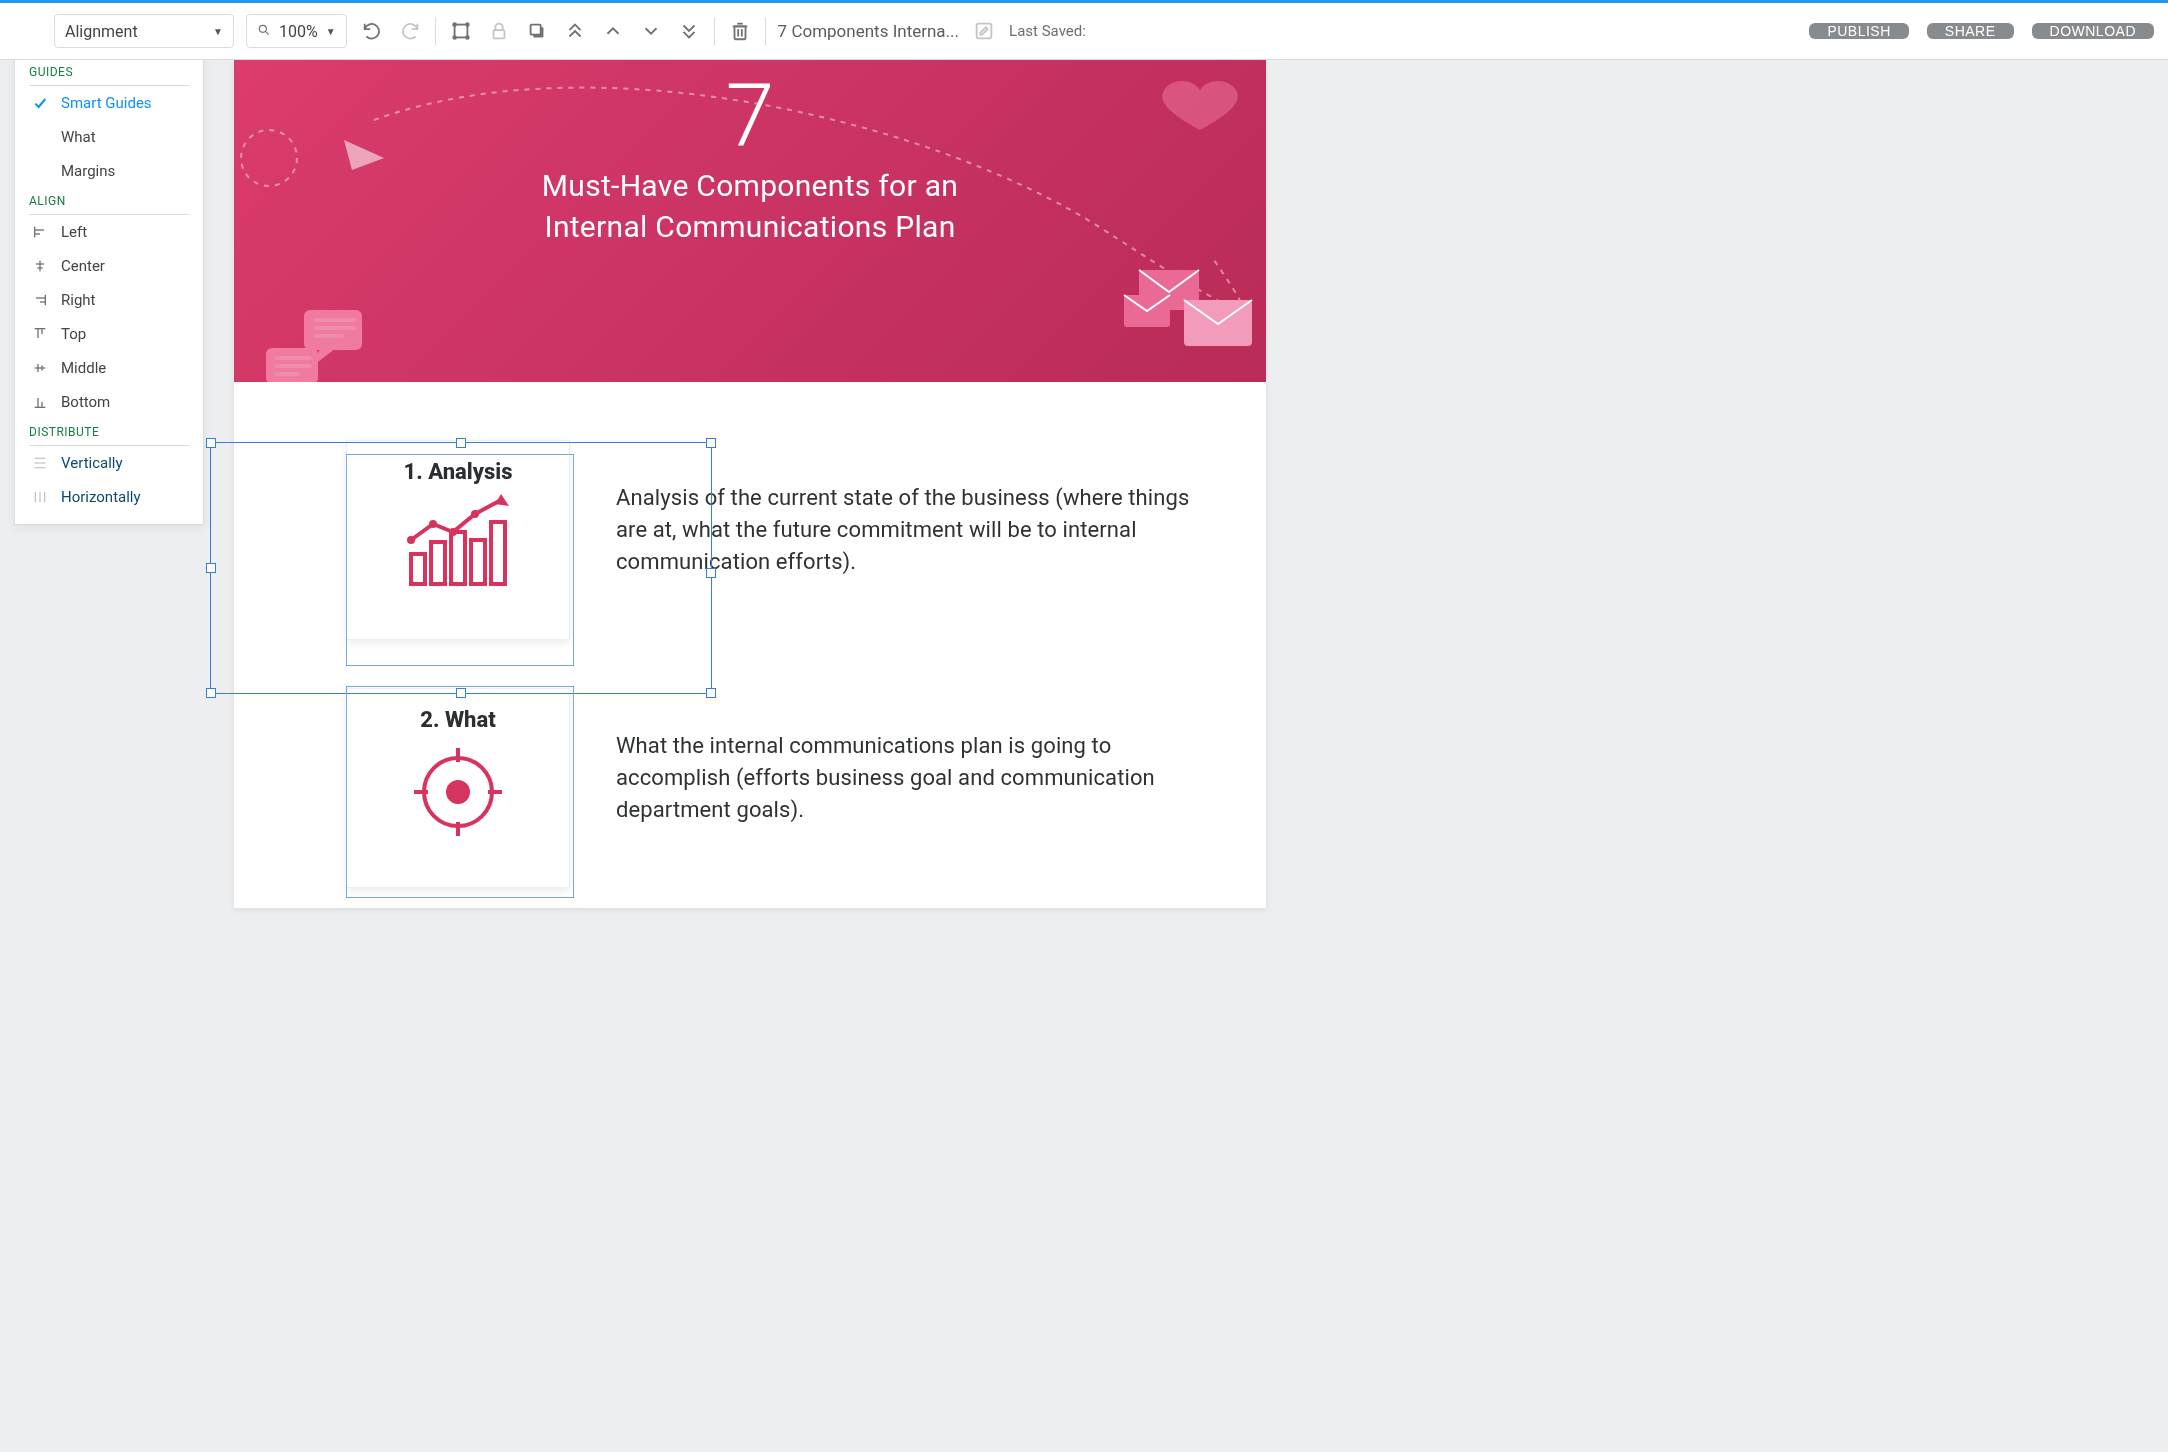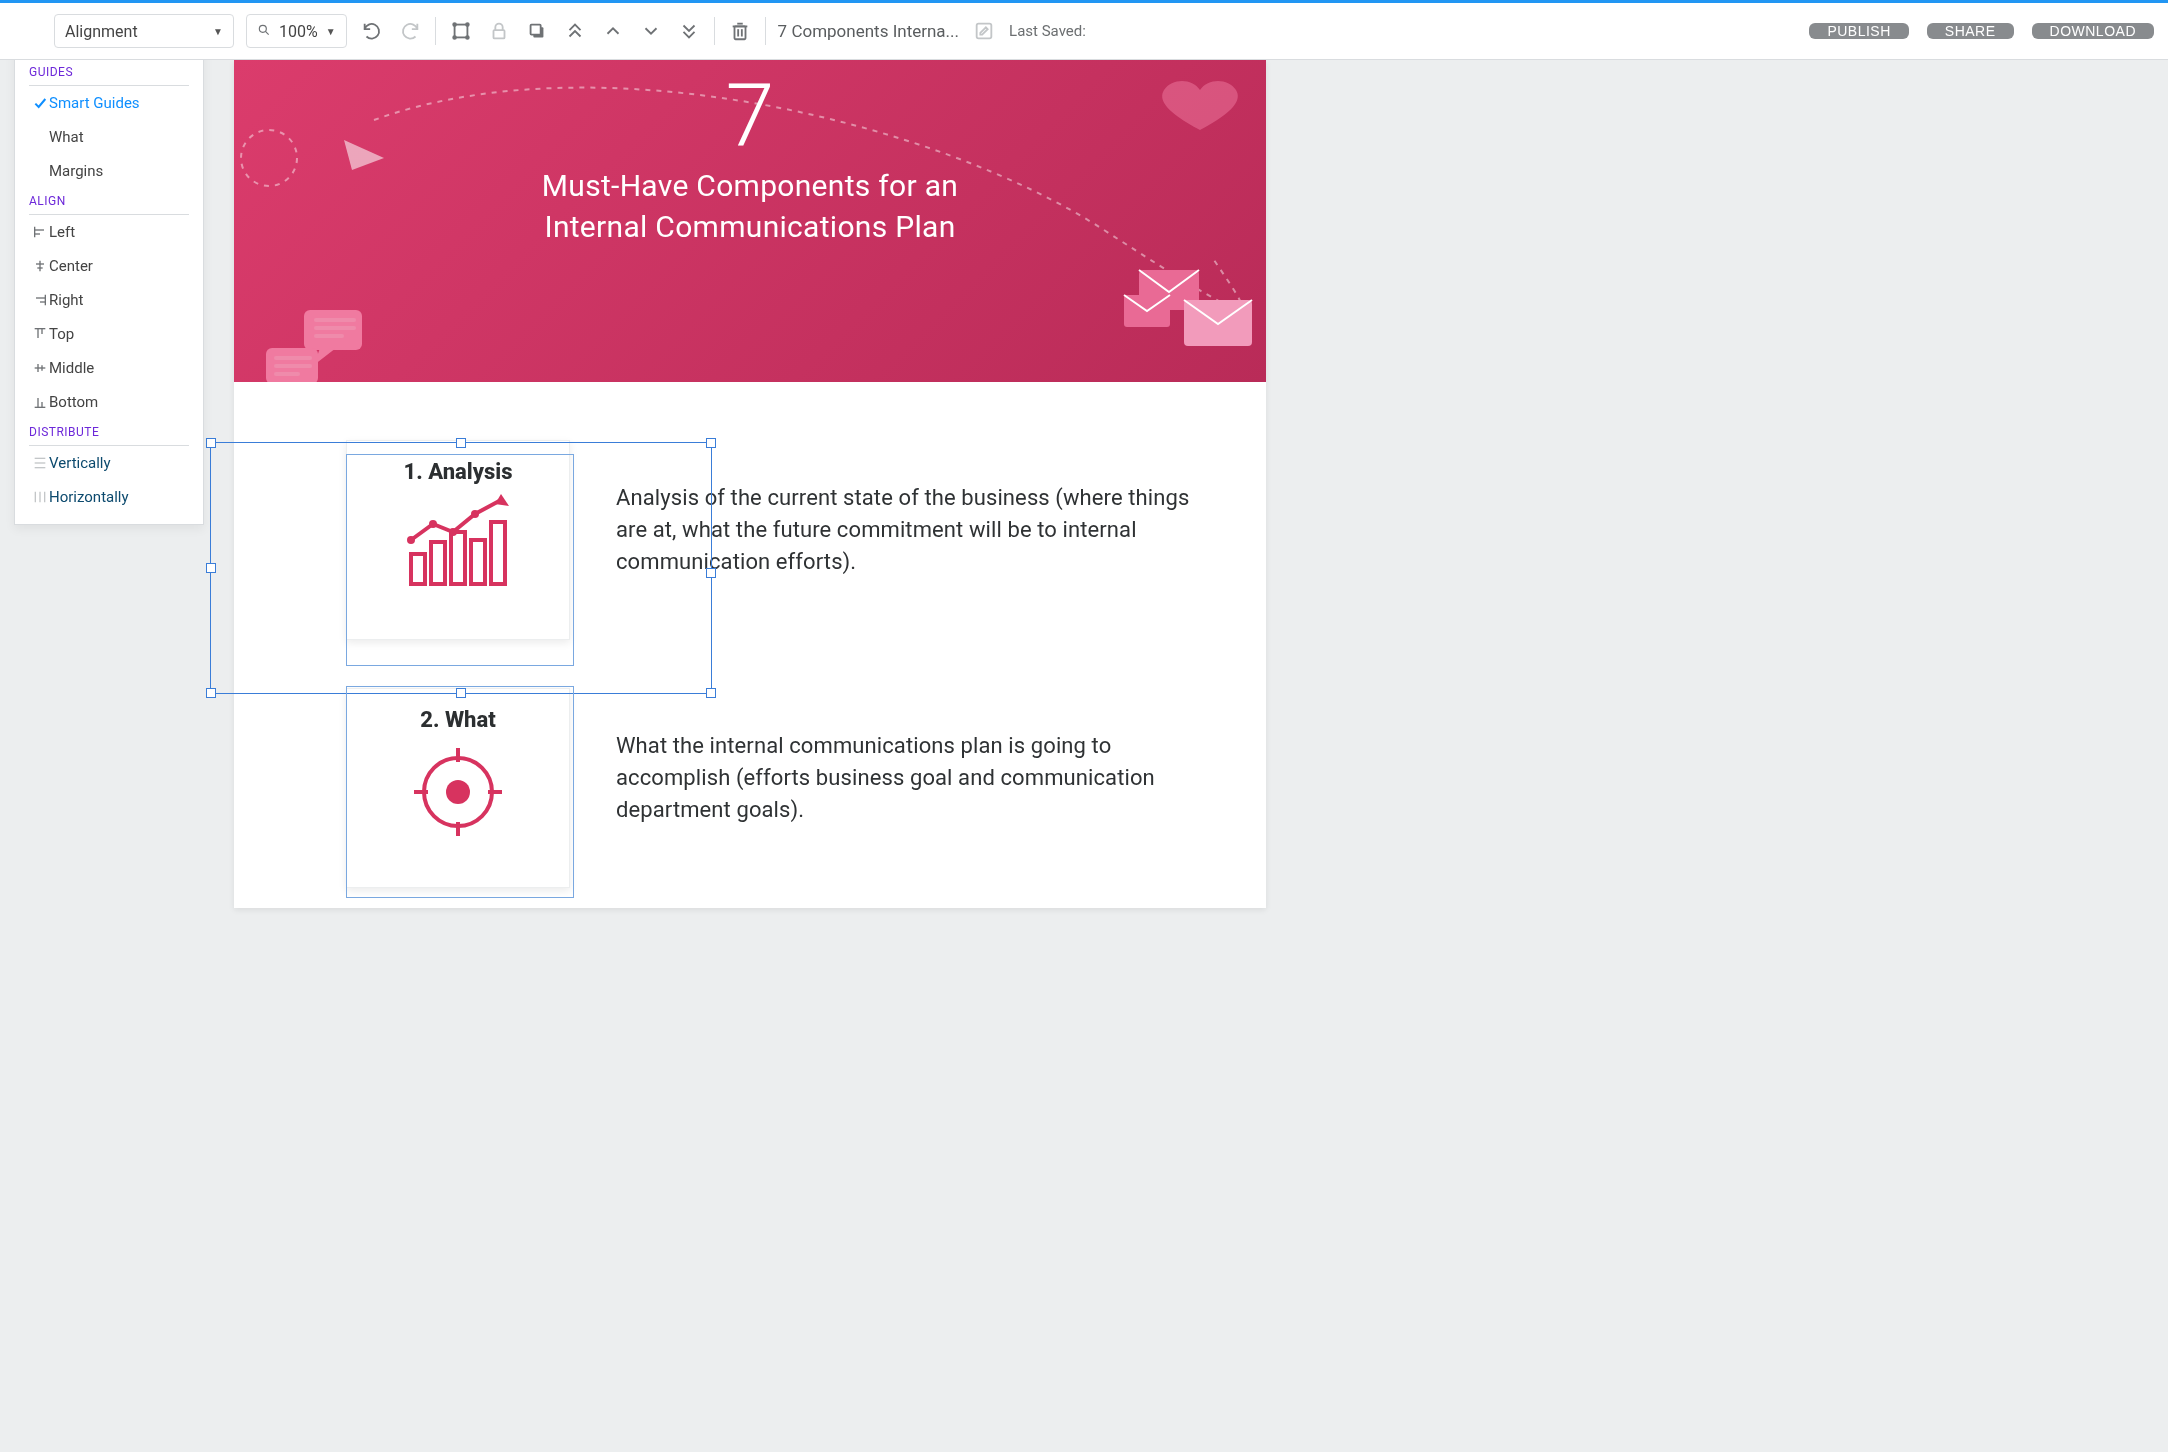--- a/index.html
+++ b/index.html
@@ -84,28 +84,29 @@
     width: 190px;
     background: #fff;
     border: 1px solid var(--border);
     box-shadow: 0 4px 10px rgba(0,0,0,0.06);
     padding: 14px 14px 10px;
     z-index: 10;
   }
   .panel-section-title {
     font-size: 12px;
     letter-spacing: 0.5px;
-    color: #6d28d9;
+    color: #15803d;
     border-bottom: 1px solid var(--border);
     padding-bottom: 6px;
     margin-top: 6px;
   }
   .panel-item {
     display: flex;
     align-items: flex-end;
+    gap: 12px;
     padding: 8px 2px;
     font-size: 15px;
     color: #444;
     cursor: pointer;
   }
   .panel-item.disabled { color: #0c4a6e; cursor: default; }
   .panel-ic { width: 18px; height: 18px; display:flex; align-items:center; justify-content:center; color:#6f7275; }
   .panel-ic svg { width: 16px; height: 16px; }
   .panel-item.selected { color: var(--blue-accent); }
   .panel-item.selected .panel-ic { color: var(--blue-accent); }

